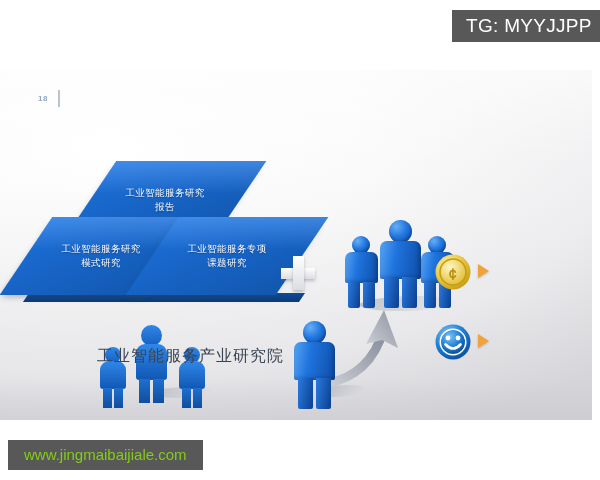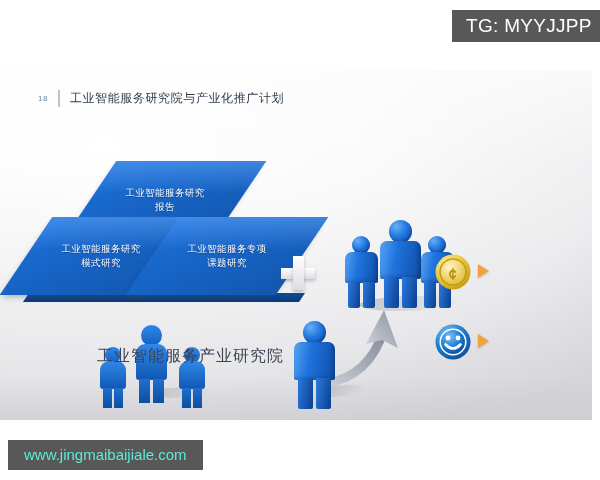--- a/index.html
+++ b/index.html
@@ -205,37 +205,36 @@
     position:absolute; font-size:16px; color:#3b4452; letter-spacing:1px;
     z-index:6; white-space:nowrap;
   }
   .cap-left { left:97px;  top:276px; }
   .cap-right{ left:350px; top:276px; }
 
   
   .site-watermark{
     position:absolute; left:8px; top:440px;
     padding:7px 16px 8px 16px;
-    background:#585858; color:#5eead4;
+    background:#585858; color:#84cc16;
     font-size:15px; line-height:1; white-space:nowrap;
   }
 </style>
 </head>
 <body>
 
 <div id="page">
 
   <div class="tg-watermark">TG: MYYJJPP</div>
 
   <div class="slide">
 
     <div class="title-row">
       <span class="title-num">18</span>
       <span class="title-sep"></span>
-      <span class="title-text">工业智能服务研究院与产业化推广计划</span>
     </div>
 
     <div class="pyramid">
 
       <div class="dia dia-top">
         <div class="edge"></div>
         <div class="face"></div>
         <div class="lbl">
           <span>工业智能服务研究</span>
           <span>报告</span>

